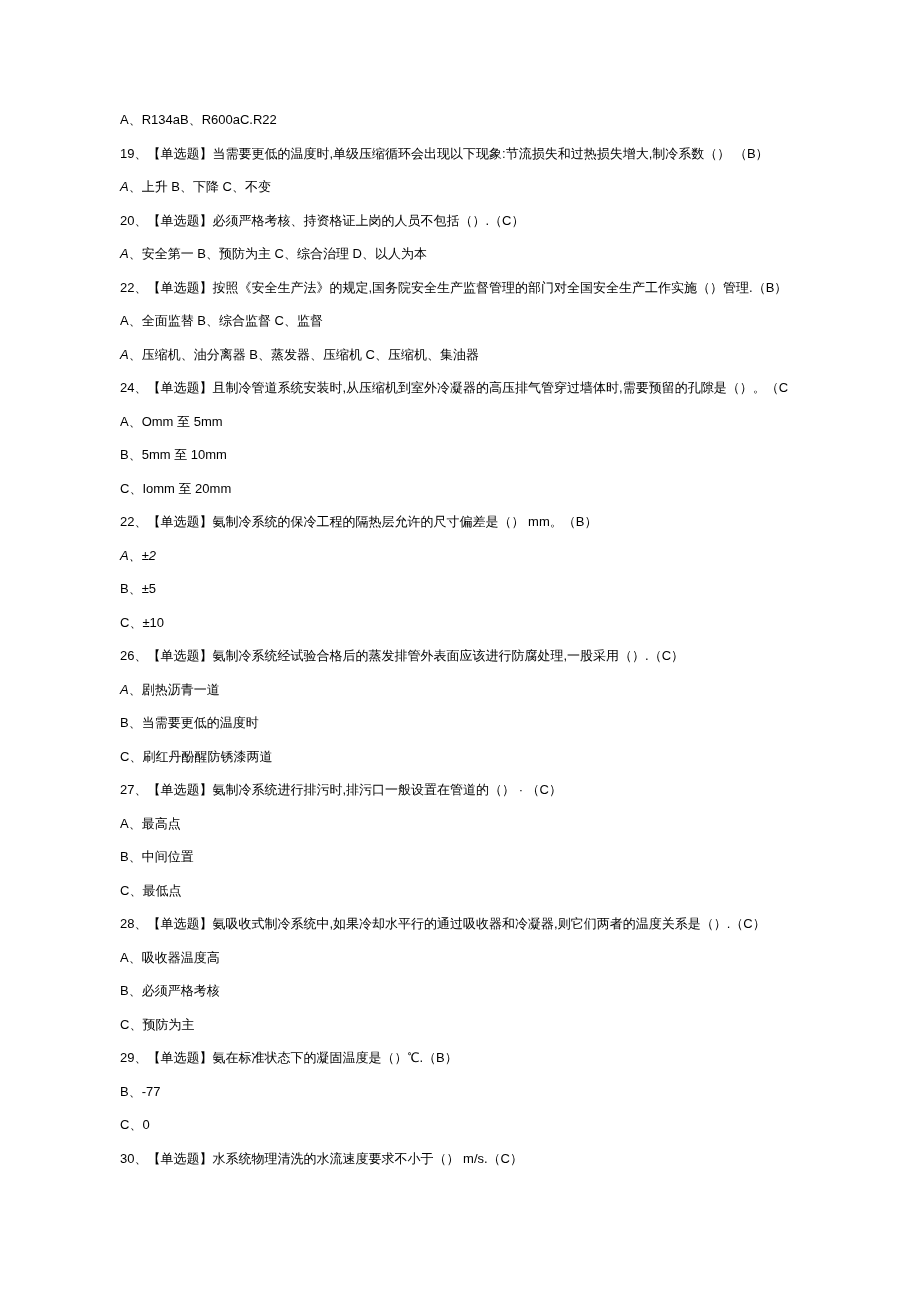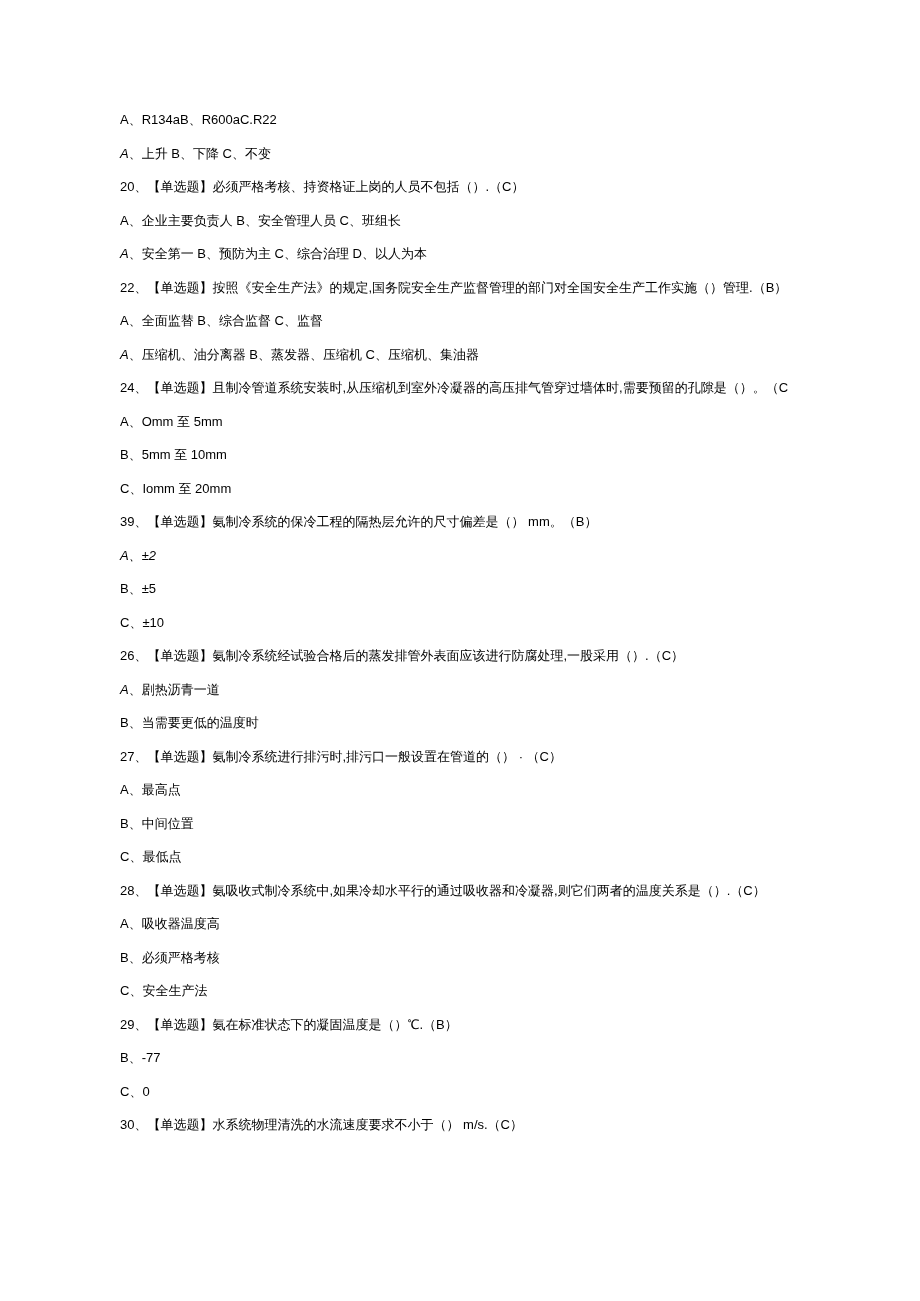--- a/index.html
+++ b/index.html
@@ -24,44 +24,45 @@
   .italic {
     font-style: italic;
   }
 </style>
 </head>
 <body>
 
 <div class="page">
   <div id="content">
       <div class="line">A、R134aB、R600aC.R22</div>
+      <div class="line">19、【单选题】当需要更低的温度时,单级压缩循环会出现以下现象:节流损失和过热损失增大,制冷系数（） （B）</div>
       <div class="line"><span class="italic">A</span><span>、上升 B、下降 C、不变</span></div>
       <div class="line">20、【单选题】必须严格考核、持资格证上岗的人员不包括（）.（C）</div>
-      <div class="line">A、企业主要负责人 B、安全管理人员 C、班组长</div>
       <div class="line"><span class="italic">A</span><span>、安全第一 B、预防为主 C、综合治理 D、以人为本</span></div>
       <div class="line">22、【单选题】按照《安全生产法》的规定,国务院安全生产监督管理的部门对全国安全生产工作实施（）管理.（B）</div>
       <div class="line">A、全面监替 B、综合监督 C、监督</div>
       <div class="line"><span class="italic">A</span><span>、压缩机、油分离器 B、蒸发器、压缩机 C、压缩机、集油器</span></div>
       <div class="line">24、【单选题】且制冷管道系统安装时,从压缩机到室外冷凝器的高压排气管穿过墙体时,需要预留的孔隙是（）。（C</div>
       <div class="line">A、Omm 至 5mm</div>
       <div class="line">B、5mm 至 10mm</div>
       <div class="line">C、Iomm 至 20mm</div>
-      <div class="line">39、【单选题】氨制冷系统的保冷工程的隔热层允许的尺寸偏差是（） mm。（B）</div>
+      <div class="line">22、【单选题】氨制冷系统的保冷工程的隔热层允许的尺寸偏差是（） mm。（B）</div>
       <div class="line"><span class="italic">A、±2</span><span></span></div>
       <div class="line">B、±5</div>
       <div class="line">C、±10</div>
       <div class="line">26、【单选题】氨制冷系统经试验合格后的蒸发排管外表面应该进行防腐处理,一股采用（）.（C）</div>
       <div class="line"><span class="italic">A</span><span>、剧热沥青一道</span></div>
       <div class="line">B、当需要更低的温度时</div>
+      <div class="line">C、刷红丹酚醒防锈漆两道</div>
       <div class="line">27、【单选题】氨制冷系统进行排污时,排污口一般设置在管道的（） · （C）</div>
       <div class="line">A、最高点</div>
       <div class="line">B、中间位置</div>
       <div class="line">C、最低点</div>
       <div class="line">28、【单选题】氨吸收式制冷系统中,如果冷却水平行的通过吸收器和冷凝器,则它们两者的温度关系是（）.（C）</div>
       <div class="line">A、吸收器温度高</div>
       <div class="line">B、必须严格考核</div>
-      <div class="line">C、安全生产法</div>
+      <div class="line">C、预防为主</div>
       <div class="line">29、【单选题】氨在标准状态下的凝固温度是（）℃.（B）</div>
       <div class="line">B、-77</div>
       <div class="line">C、0</div>
       <div class="line">30、【单选题】水系统物理清洗的水流速度要求不小于（） m/s.（C）</div>
     </div>
 </div>
 
 </body></html>

